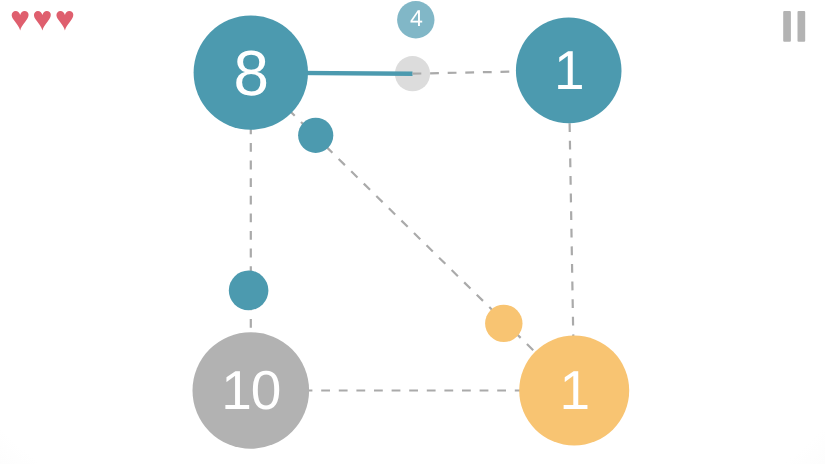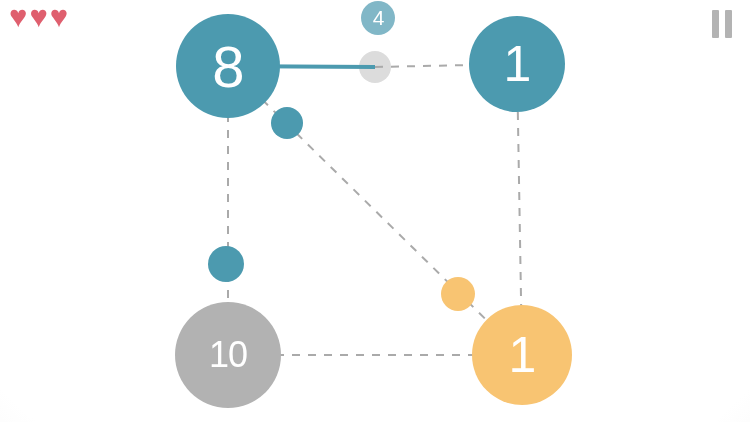--- a/index.html
+++ b/index.html
@@ -72,17 +72,17 @@
         <line x1="517" y1="64" x2="522" y2="355" stroke="#aaaaaa" stroke-width="2" stroke-dasharray="8 8"></line>
         <line x1="228" y1="355" x2="522" y2="355" stroke="#aaaaaa" stroke-width="2" stroke-dasharray="8 8"></line>
         <line x1="228" y1="66" x2="522" y2="355" stroke="#aaaaaa" stroke-width="2" stroke-dasharray="8 8"></line>
       </svg>
   <div class="circle under" style="left: 359px; top: 51px; width: 32px; height: 32px; background: rgb(220, 220, 220);"></div>
       <div class="circle" style="left: 361px; top: 1px; width: 34px; height: 34px; background: rgb(129, 183, 199); font-size: 21px; color: rgb(255, 255, 255);">4</div>
       <div class="circle" style="left: 176px; top: 14px; width: 104px; height: 104px; background: rgb(76, 154, 175); font-size: 58px; color: rgb(255, 255, 255);">8</div>
       <div class="circle" style="left: 469px; top: 16px; width: 96px; height: 96px; background: rgb(76, 154, 175); font-size: 50px; color: rgb(255, 255, 255);">1</div>
       <div class="circle" style="left: 271px; top: 107px; width: 32px; height: 32px; background: rgb(76, 154, 175);"></div>
       <div class="circle" style="left: 208px; top: 246px; width: 36px; height: 36px; background: rgb(76, 154, 175);"></div>
-      <div class="circle" style="left: 175px; top: 302px; width: 106px; height: 106px; background: rgb(178, 178, 178); font-size: 36px; color: rgb(255, 255, 255);">10</div>
+      <div class="circle" style="left: 175px; top: 302px; width: 106px; height: 106px; background: rgb(178, 178, 178); font-size: 50px; color: rgb(255, 255, 255);">10</div>
       <div class="circle" style="left: 441px; top: 277px; width: 34px; height: 34px; background: rgb(248, 196, 114);"></div>
       <div class="circle" style="left: 472px; top: 305px; width: 100px; height: 100px; background: rgb(248, 196, 114); font-size: 50px; color: rgb(255, 255, 255);">1</div>
     </div>
 </div>
 
 </body></html>

